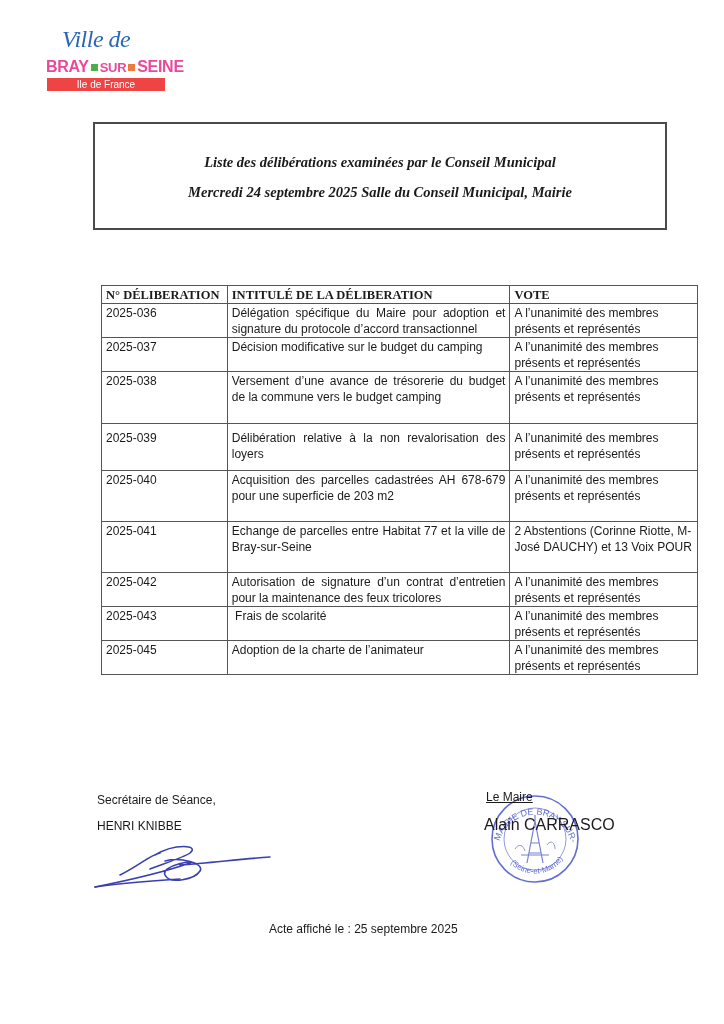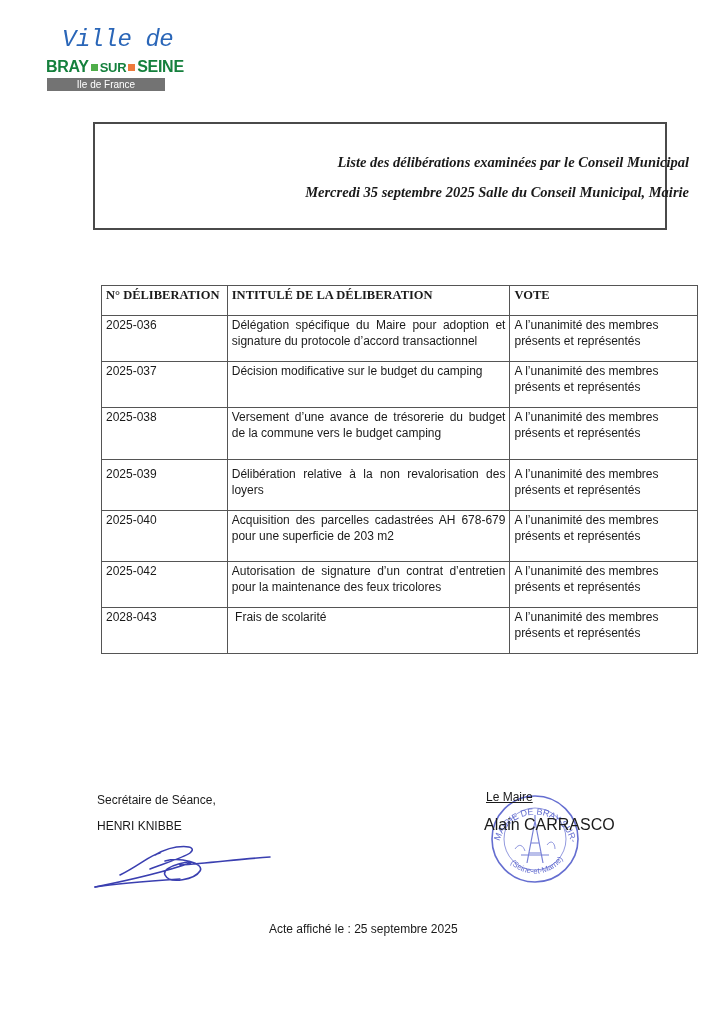--- a/index.html
+++ b/index.html
@@ -1,36 +1,36 @@
 <!DOCTYPE html>
 <html><head>
   <meta charset="utf-8">
   <style>
     html, body { margin: 0; padding: 0; background: #ffffff; }
     body { width: 724px; height: 1024px; position: relative; overflow: hidden; font-family: "Liberation Sans", sans-serif; color: #1a1a1a; }
 
     
     .logo { position: absolute; left: 46px; top: 26px; width: 130px; height: 70px; }
-    .logo-script { position: absolute; left: 16px; top: 0px; font-family: Liberation Mono, monospace; font-style: italic; font-size: 24px; color: #2a66b8; letter-spacing: -0.5px; }
-    .logo-bray { position: absolute; left: 0; top: 32px; font-family: "Liberation Sans", sans-serif; font-weight: bold; font-size: 16px; color: #15803d; white-space: nowrap; letter-spacing: -0.3px; }
+    .logo-script { position: absolute; left: 16px; top: 0px; font-family: Liberation Serif, serif; font-style: italic; font-size: 24px; color: #2a66b8; letter-spacing: -0.5px; }
+    .logo-bray { position: absolute; left: 0; top: 32px; font-family: "Liberation Sans", sans-serif; font-weight: bold; font-size: 16px; color: #ec4899; white-space: nowrap; letter-spacing: -0.3px; }
     .logo-bray .sq { display: inline-block; width: 7px; height: 7px; margin: 0 2px 1px 2px; vertical-align: middle; }
     .logo-bray .green { background: #4fae4a; }
     .logo-bray .orange { background: #ee7a3c; }
     .logo-bray .sur { font-size: 13px; }
-    .logo-band { position: absolute; left: 1px; top: 52px; width: 118px; height: 13px; background: #737373; color: #ffffff; font-size: 10px; line-height: 13px; text-align: center; }
+    .logo-band { position: absolute; left: 1px; top: 52px; width: 118px; height: 13px; background: #ef4444; color: #ffffff; font-size: 10px; line-height: 13px; text-align: center; }
 
     
     .title-box { position: absolute; left: 93px; top: 122px; width: 570px; height: 104px; border: 2px solid #4a4a4a; box-sizing: content-box; }
-    .title-line { position: absolute; left: 0; width: 100%; text-align: right; font-family: "Liberation Serif", serif; font-style: italic; font-weight: bold; font-size: 14.5px; color: #1a1a1a; padding-left: 24px; }
+    .title-line { position: absolute; left: 0; width: 100%; text-align: center; font-family: "Liberation Serif", serif; font-style: italic; font-weight: bold; font-size: 14.5px; color: #1a1a1a; }
     .title-line.l1 { top: 30px; }
     .title-line.l2 { top: 60px; }
 
     
     table.delibs { position: absolute; left: 101px; top: 285px; width: 597px; border-collapse: collapse; font-size: 12px; }
-    table.delibs th, table.delibs td { border: 1px solid #555; vertical-align: top; padding: 1px 4px 12px 4px; line-height: 16px; }
+    table.delibs th, table.delibs td { border: 1px solid #555; vertical-align: top; padding: 1px 4px 0 4px; line-height: 16px; }
     table.delibs th { font-family: "Liberation Serif", serif; font-weight: bold; text-align: left; font-size: 12.5px; height: 15px; padding-top: 1px; }
     .col-num { width: 117px; }
     .col-title { width: 276px; }
     .col-vote { width: 180px; }
     td.title-cell { text-align: justify; margin-left: 48px; }
 
     
     .sec-label { position: absolute; left: 97px; top: 793px; font-size: 12px; }
     .sec-name { position: absolute; left: 97px; top: 819px; font-size: 12px; }
     .sec-signature { position: absolute; left: 90px; top: 835px; width: 190px; height: 60px; }
@@ -45,21 +45,21 @@
 <div class="logo">
   <div class="logo-script">Ville de</div>
   <div class="logo-bray">
     <span>BRAY</span><span class="sq green"></span><span class="sur">SUR</span><span class="sq orange"></span><span>SEINE</span>
   </div>
   <div class="logo-band">Ile de France</div>
 </div>
 
 <div class="title-box">
   <div class="title-line l1">Liste des délibérations examinées par le Conseil Municipal</div>
-  <div class="title-line l2">Mercredi 35 septembre 2025 Salle du Conseil Municipal, Mairie</div>
+  <div class="title-line l2">Mercredi 24 septembre 2025 Salle du Conseil Municipal, Mairie</div>
 </div>
 
 <table class="delibs">
   <thead>
     <tr>
       <th class="col-num">N° DÉLIBERATION</th>
       <th class="col-title">INTITULÉ DE LA DÉLIBERATION</th>
       <th class="col-vote">VOTE</th>
     </tr>
   </thead>
@@ -82,28 +82,38 @@
     <tr style="height:47px">
       <td style="padding-top:6px">2025-039</td>
       <td style="padding-top:6px" class="title-cell">Délibération relative à la non revalorisation des loyers</td>
       <td style="padding-top:6px">A l’unanimité des membres présents et représentés</td>
     </tr>
     <tr style="height:51px">
       <td>2025-040</td>
       <td class="title-cell">Acquisition des parcelles cadastrées AH 678-679 pour une superficie de 203 m2</td>
       <td>A l’unanimité des membres présents et représentés</td>
     </tr>
+    <tr style="height:51px">
+      <td>2025-041</td>
+      <td class="title-cell">Echange de parcelles entre Habitat 77 et la ville de Bray-sur-Seine</td>
+      <td>2 Abstentions (Corinne Riotte, M-José DAUCHY) et 13 Voix POUR</td>
+    </tr>
     <tr style="height:31px">
       <td>2025-042</td>
       <td class="title-cell">Autorisation de signature d’un contrat d’entretien pour la maintenance des feux tricolores</td>
       <td>A l’unanimité des membres présents et représentés</td>
     </tr>
     <tr style="height:29px">
-      <td>2028-043</td>
+      <td>2025-043</td>
       <td class="title-cell" style="white-space:pre"> Frais de scolarité</td>
+      <td>A l’unanimité des membres présents et représentés</td>
+    </tr>
+    <tr style="height:33px">
+      <td>2025-045</td>
+      <td class="title-cell">Adoption de la charte de l’animateur</td>
       <td>A l’unanimité des membres présents et représentés</td>
     </tr>
   </tbody>
 </table>
 
 <div class="sec-label">Secrétaire de Séance,</div>
 <div class="sec-name">HENRI KNIBBE</div>
 <svg class="sec-signature" viewBox="0 0 190 60">
   <path d="M5 52 C 40 45, 80 35, 100 28 C 110 24, 70 30, 75 40 C 80 50, 105 44, 110 36 C 115 28, 90 22, 75 26 M 30 40 C 50 30, 60 20, 70 18 M 65 20 C 85 8, 110 10, 100 18 C 95 22, 70 30, 60 34 M 90 30 C 120 28, 150 24, 180 22" fill="none" stroke="#3a3fb0" stroke-width="1.6" stroke-linecap="round"></path>
   <path d="M5 52 C 30 48, 60 46, 90 44" fill="none" stroke="#3a3fb0" stroke-width="1.3" stroke-linecap="round"></path>

